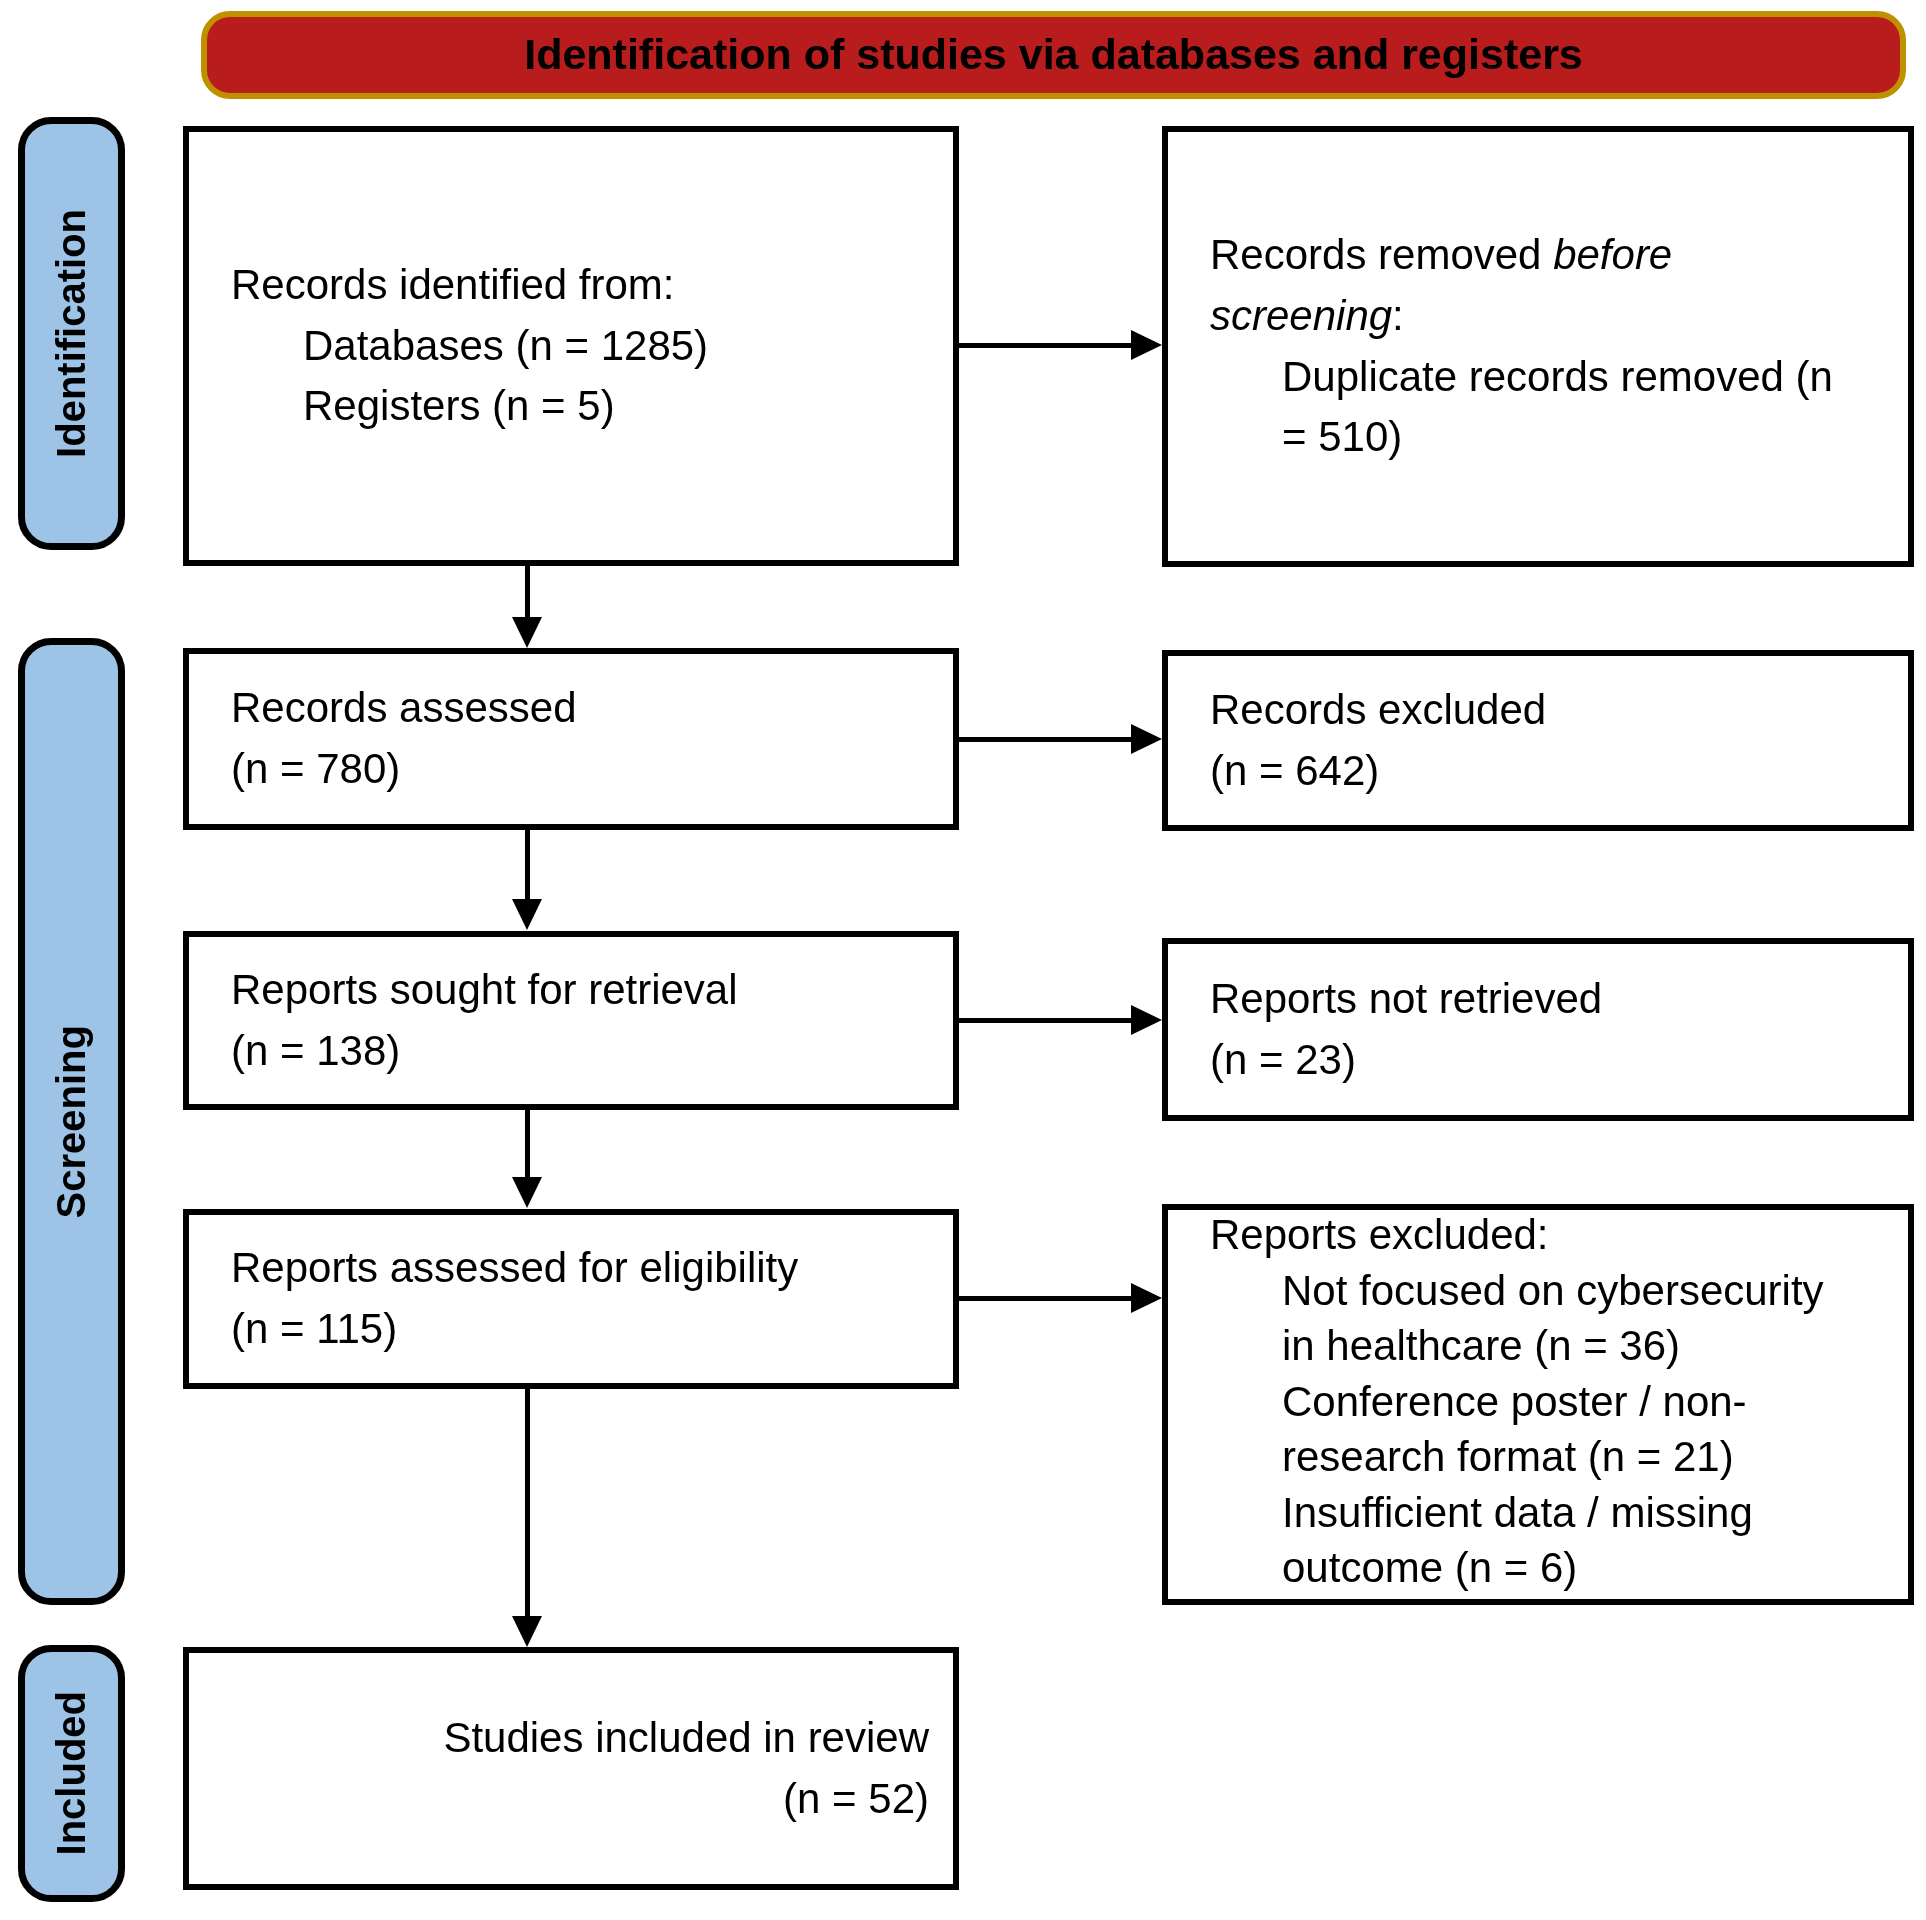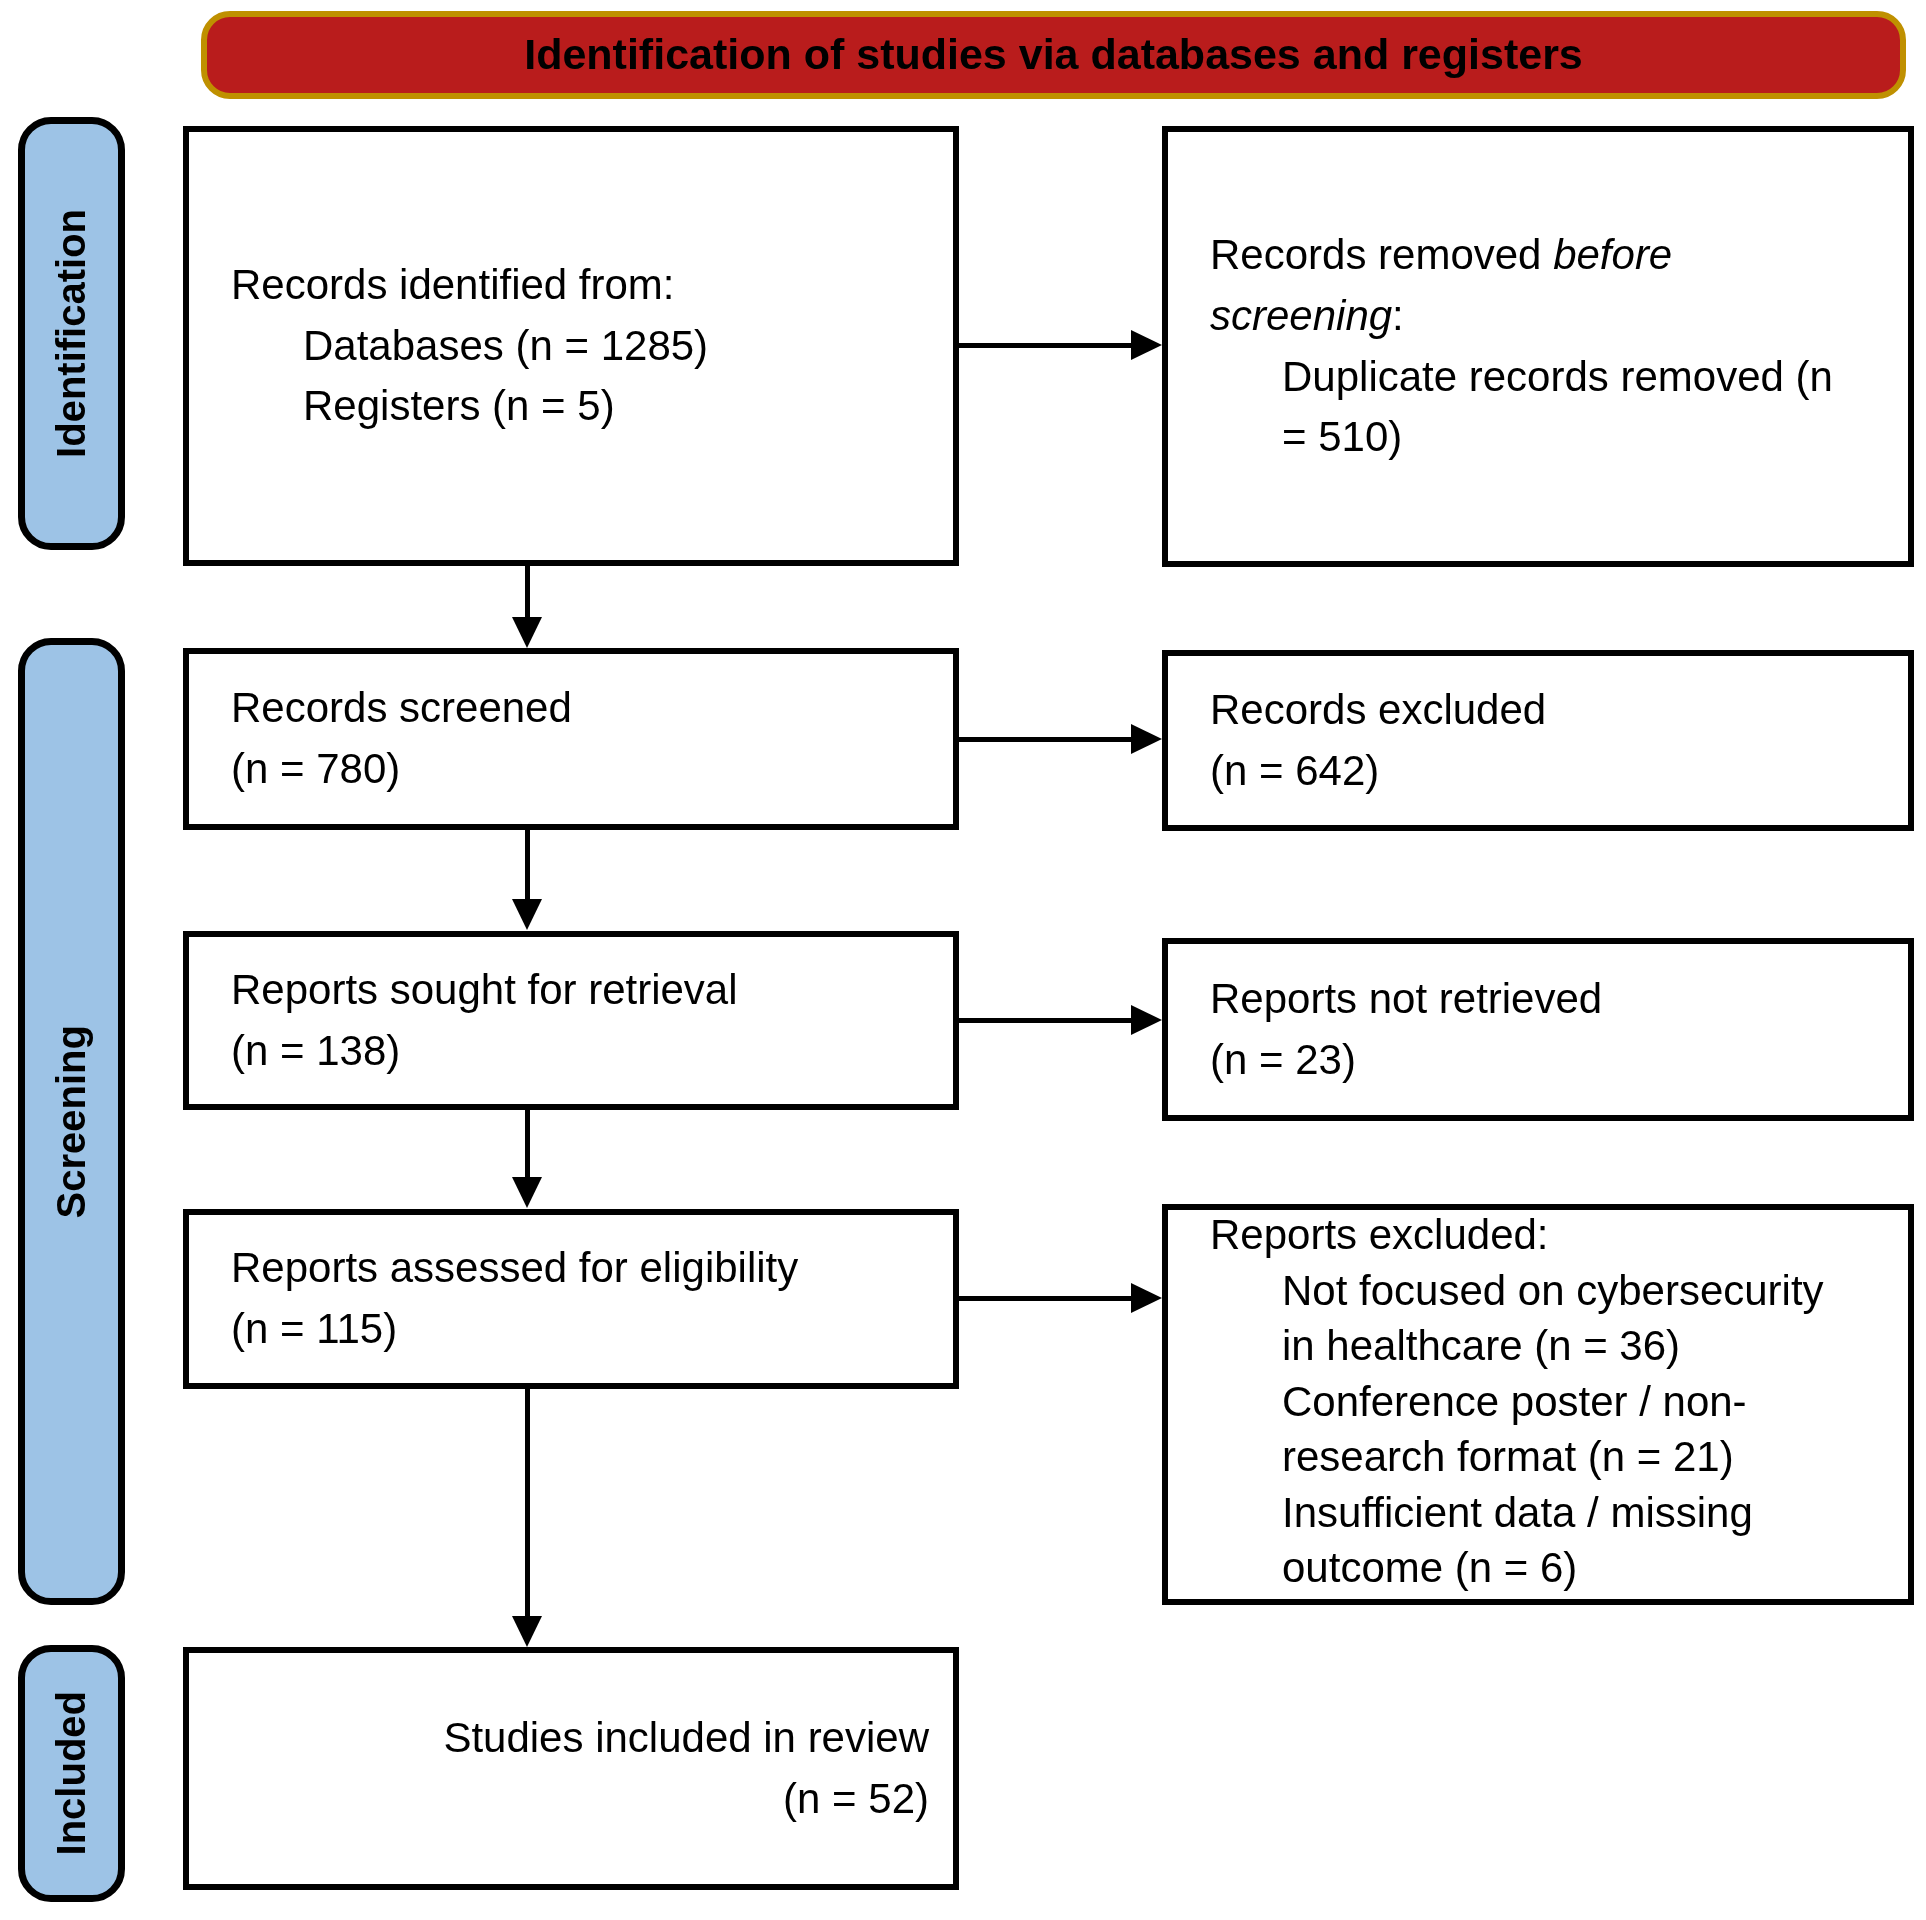--- a/index.html
+++ b/index.html
@@ -160,21 +160,21 @@
   </div>
 
   <div class="flowbox right box-records-removed">
     <div>
       <span>Records removed </span><span class="italic">before screening</span><span>:</span>
     </div>
     <div class="indent">Duplicate records removed (n = 510)</div>
   </div>
 
   <div class="flowbox box-records-screened">
-    <div>Records screened</div>
+    <div>Records assessed</div>
     <div>(n = 780)</div>
   </div>
   <div class="flowbox right box-records-excluded">
     <div>Records excluded</div>
     <div>(n = 642)</div>
   </div>
 
   <div class="flowbox box-reports-sought">
     <div>Reports sought for retrieval</div>
     <div>(n = 138)</div>

